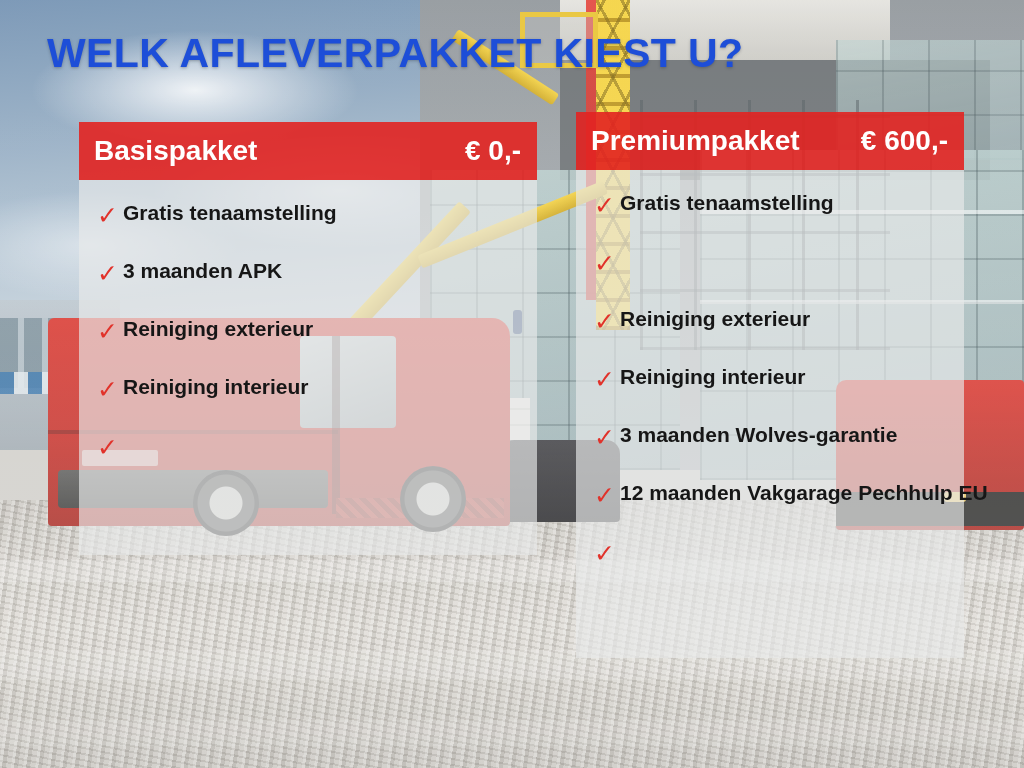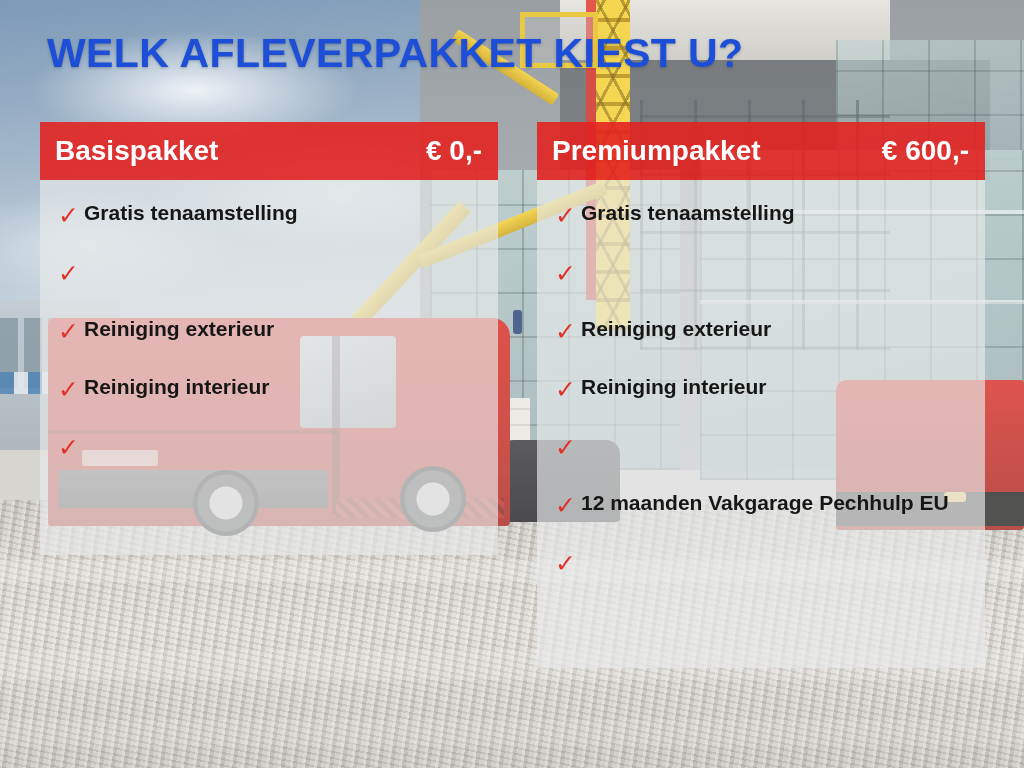--- a/index.html
+++ b/index.html
@@ -184,21 +184,21 @@
   }
 
   
   #title {
     position:absolute; left:47px; top:30px;
     font-size:41px; font-weight:bold; color:#1d4ed8;
     letter-spacing:.4px; white-space:nowrap;
     text-shadow:0 1px 3px rgba(40,50,60,.35);
   }
 
-  .card { position:absolute; }
+  .card { position:absolute;margin-left:39px; }
   .card-head {
     height:58px;
     background:rgba(226,35,33,.90);
     display:flex; align-items:center; justify-content:space-between;
     padding:0 16px 0 15px;
     color:#fff; font-size:28px; font-weight:bold;
   }
   .card-body {
     background:rgba(232,234,233,.66);
     padding:22px 0 14px 0;
@@ -213,21 +213,21 @@
     width:26px; flex:none; margin-top:1px;
     font-family:"DejaVu Sans", sans-serif;
   }
   .feat-label {
     color:#161616; font-size:21px; font-weight:bold;
     line-height:1.05; white-space:nowrap;
   }
 
   #card-basis { left:40px; top:122px; width:458px; }
   #card-basis .card-body { height:375px; }
-  #card-premium { left:537px; top:122px; width:448px; }
+  #card-premium { left:537px; top:112px; width:388px; }
   #card-premium .card-body { height:488px; }
   #card-premium .feat { padding-left:18px; }
   #card-premium .card-head { font-size:28px; }
 </style>
 </head>
 <body>
 
 <div id="photo">
   <div class="sky"></div>
   <div class="cloud cl1"></div>
@@ -289,20 +289,21 @@
     <span>Basispakket</span>
     <span>€ 0,-</span>
   </div>
   <div class="card-body">
     <div class="feat">
       <span class="check">✓</span>
       <span class="feat-label">Gratis tenaamstelling</span>
     </div>
     <div class="feat">
       <span class="check">✓</span>
+      <span class="feat-label">3 maanden APK</span>
     </div>
     <div class="feat">
       <span class="check">✓</span>
       <span class="feat-label">Reiniging exterieur</span>
     </div>
     <div class="feat">
       <span class="check">✓</span>
       <span class="feat-label">Reiniging interieur</span>
     </div>
     <div class="feat">
@@ -327,20 +328,21 @@
     <div class="feat">
       <span class="check">✓</span>
       <span class="feat-label">Reiniging exterieur</span>
     </div>
     <div class="feat">
       <span class="check">✓</span>
       <span class="feat-label">Reiniging interieur</span>
     </div>
     <div class="feat">
       <span class="check">✓</span>
+      <span class="feat-label">3 maanden Wolves-garantie</span>
     </div>
     <div class="feat">
       <span class="check">✓</span>
       <span class="feat-label">12 maanden Vakgarage Pechhulp EU</span>
     </div>
     <div class="feat">
       <span class="check">✓</span>
     </div>
   </div>
 </div>

